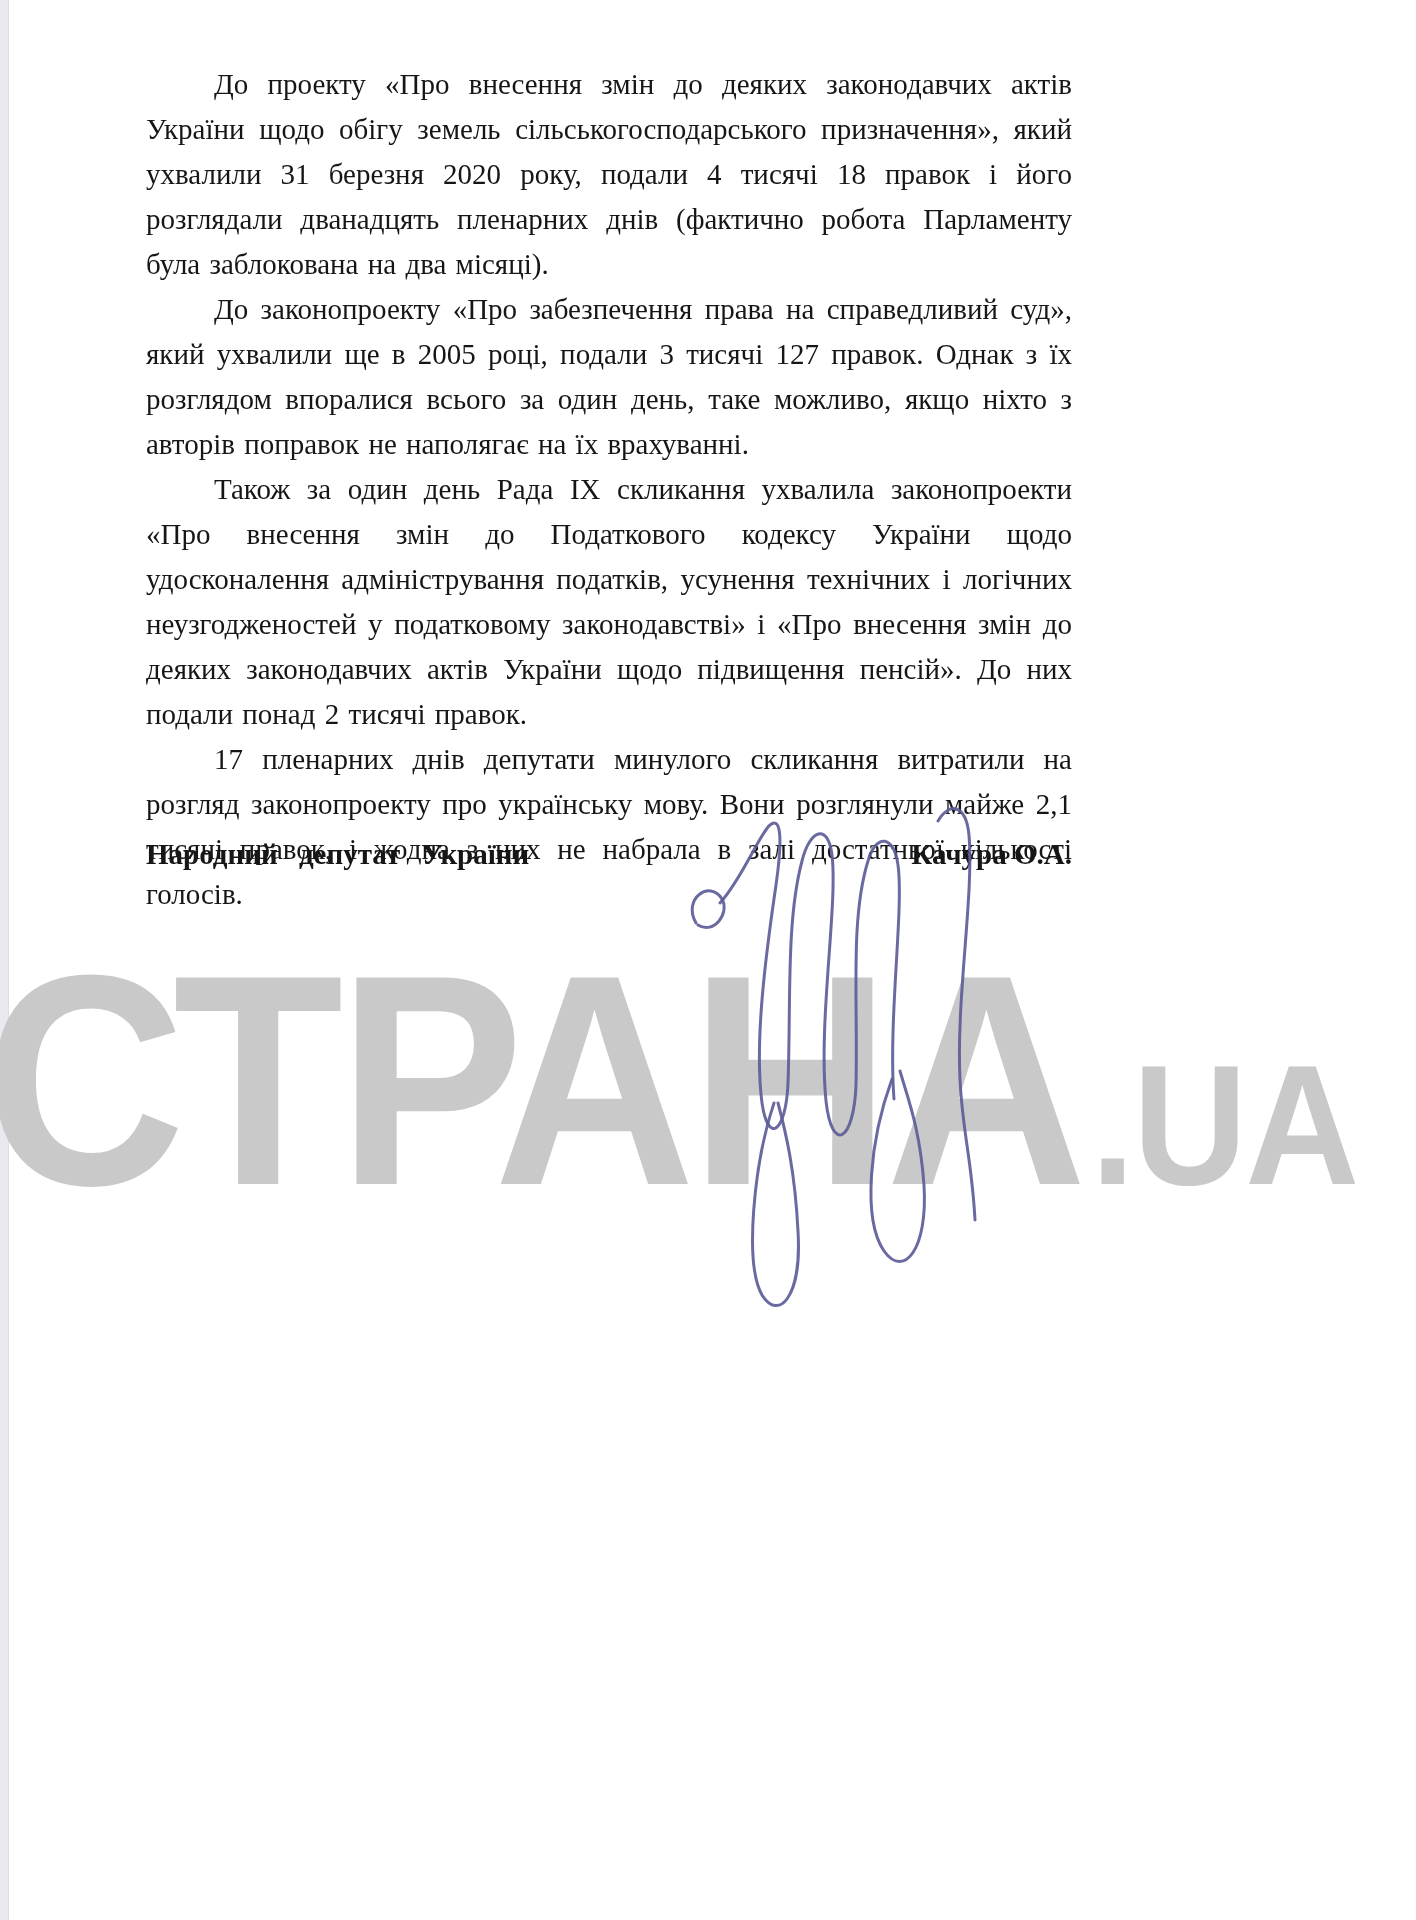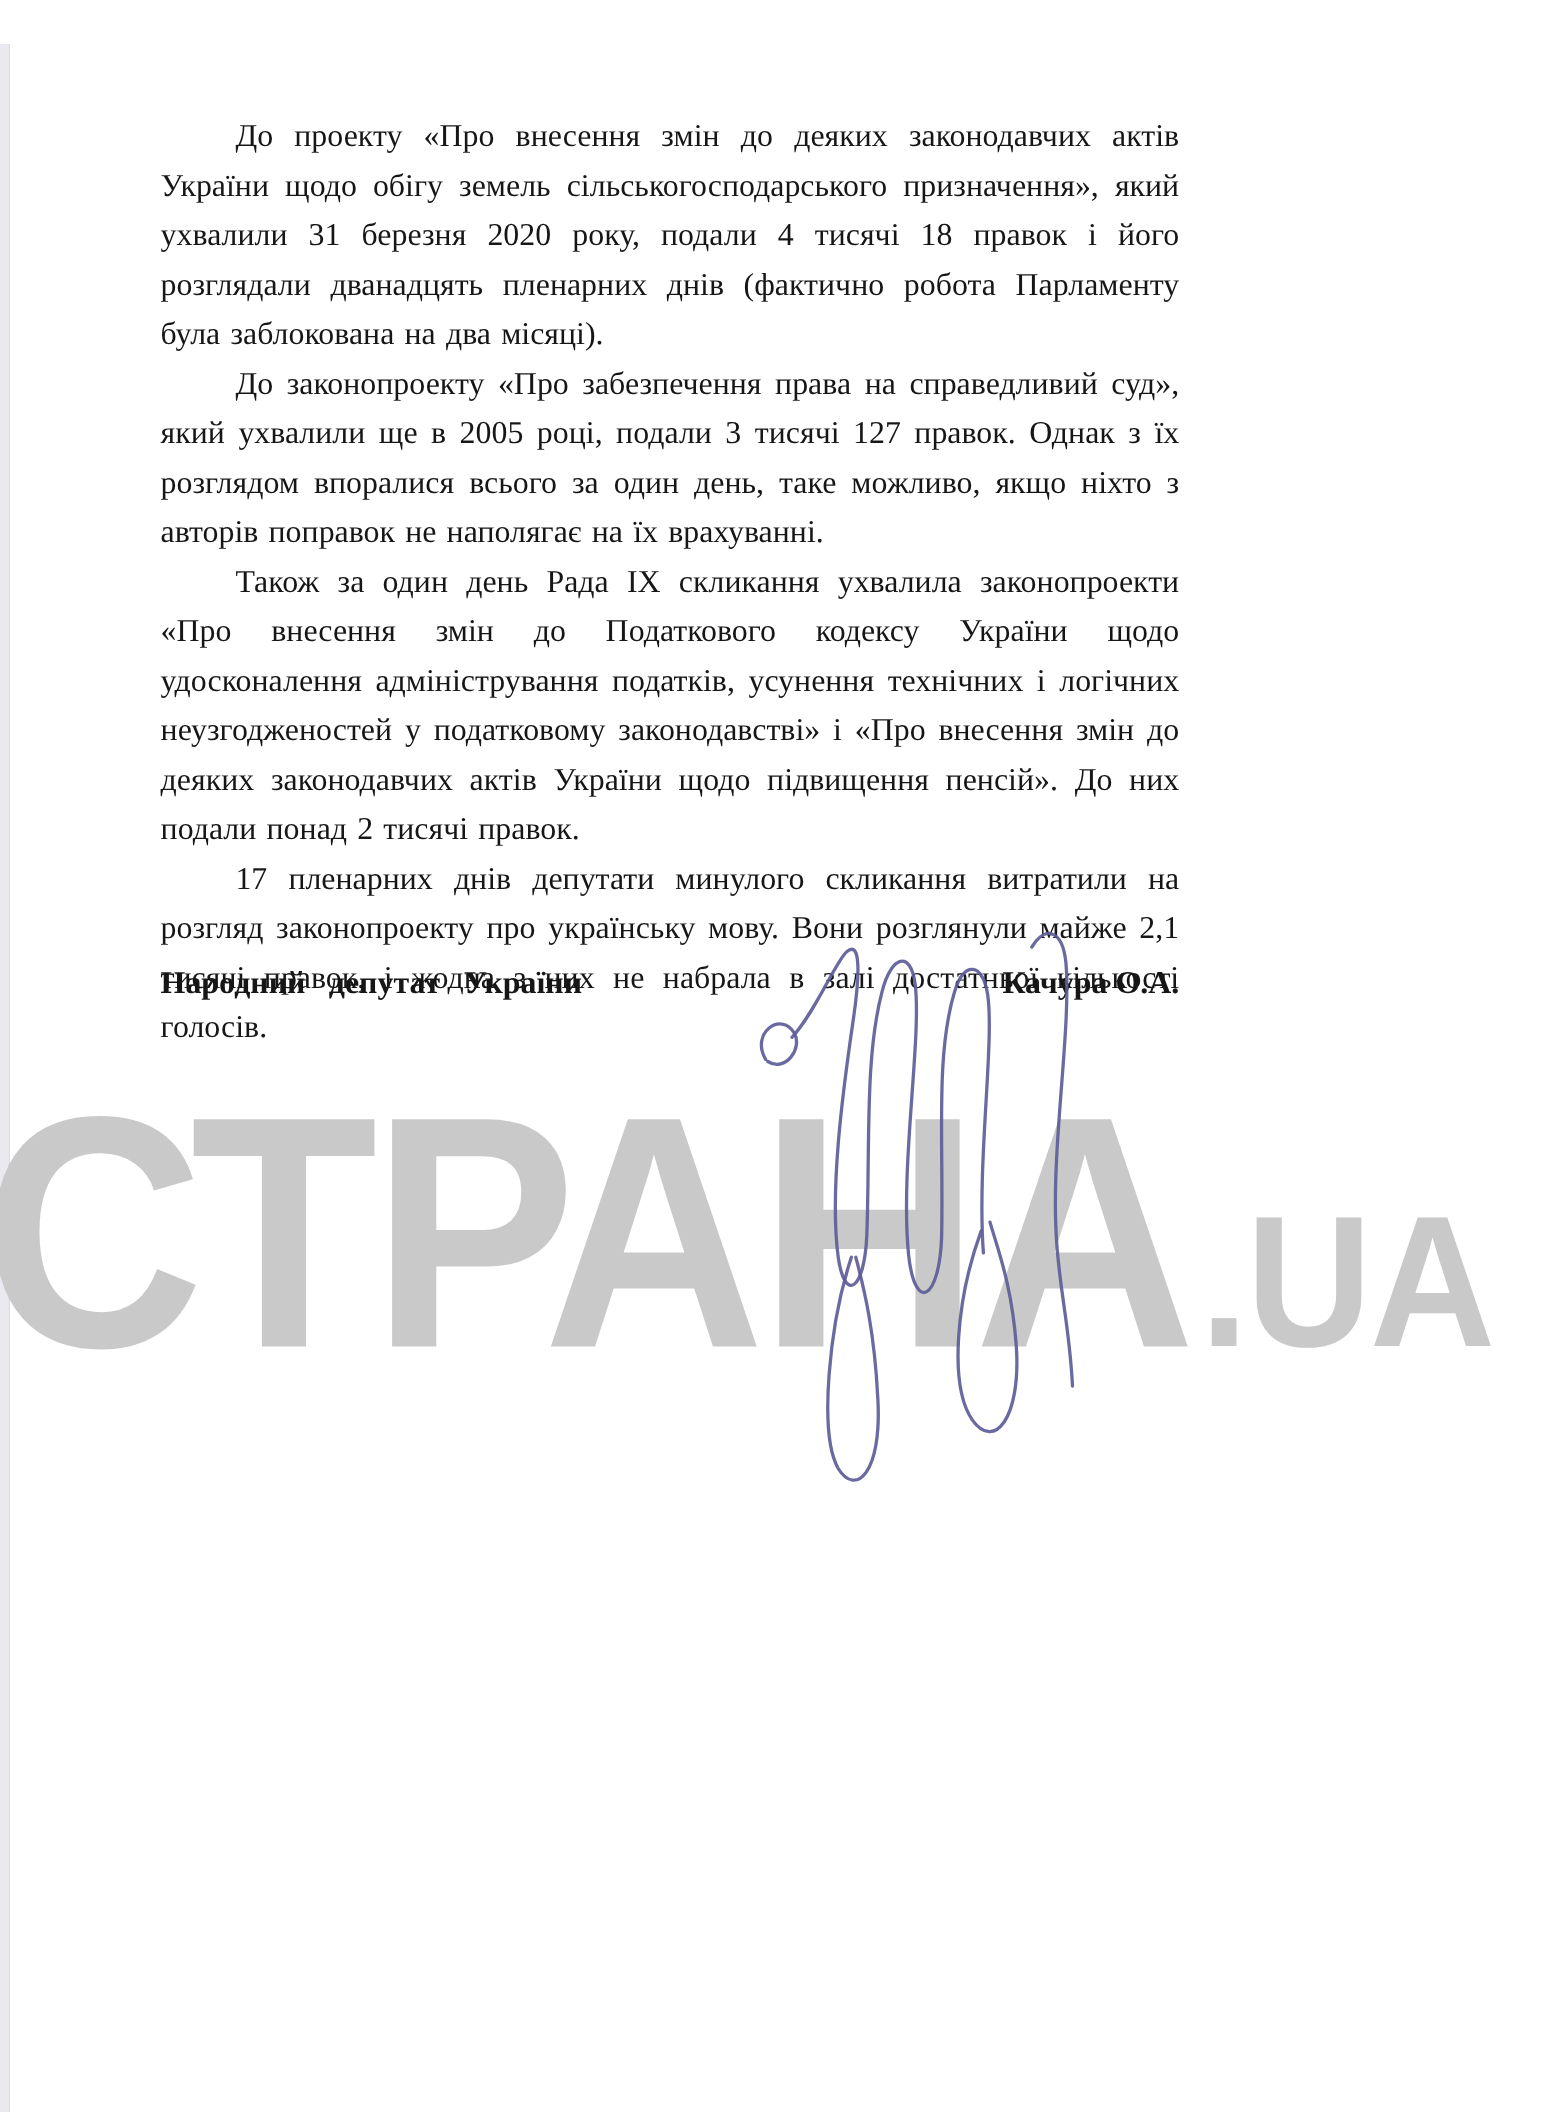--- a/index.html
+++ b/index.html
@@ -11,21 +11,20 @@
     position: relative;
     overflow: hidden;
     color: var(--text, #161616);
     background: var(--page-bg, #ffffff);
   }
   .page {
     position: absolute;
     inset: 0;
     background: var(--page-bg, #ffffff);
     overflow: hidden;
-    margin-top: 40px;
   }
   .page-edge {
     position: absolute;
     left: 0; top: 0;
     width: 9px; height: 100%;
     background: var(--page-edge, #e9e9ef);
     border-right: 1px solid #dcdce4;
   }
   .letter-body {
     position: absolute;

